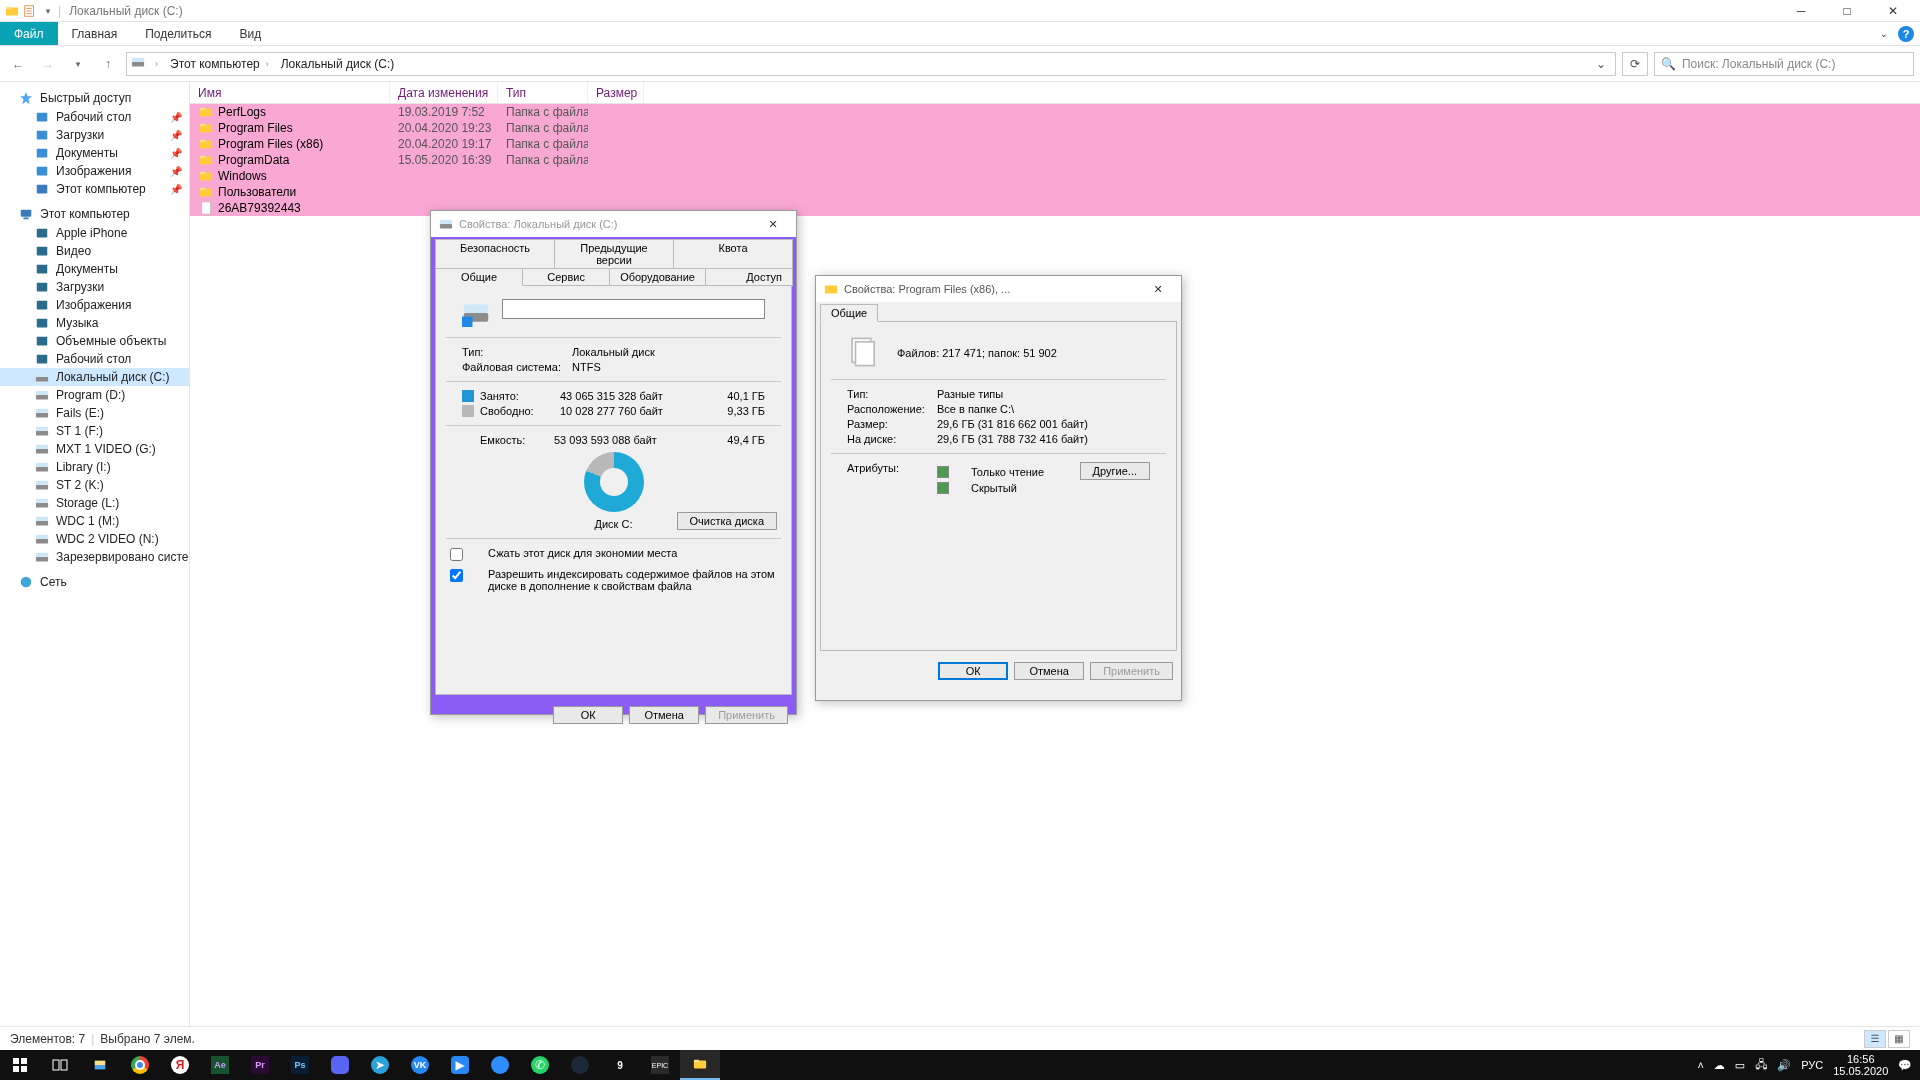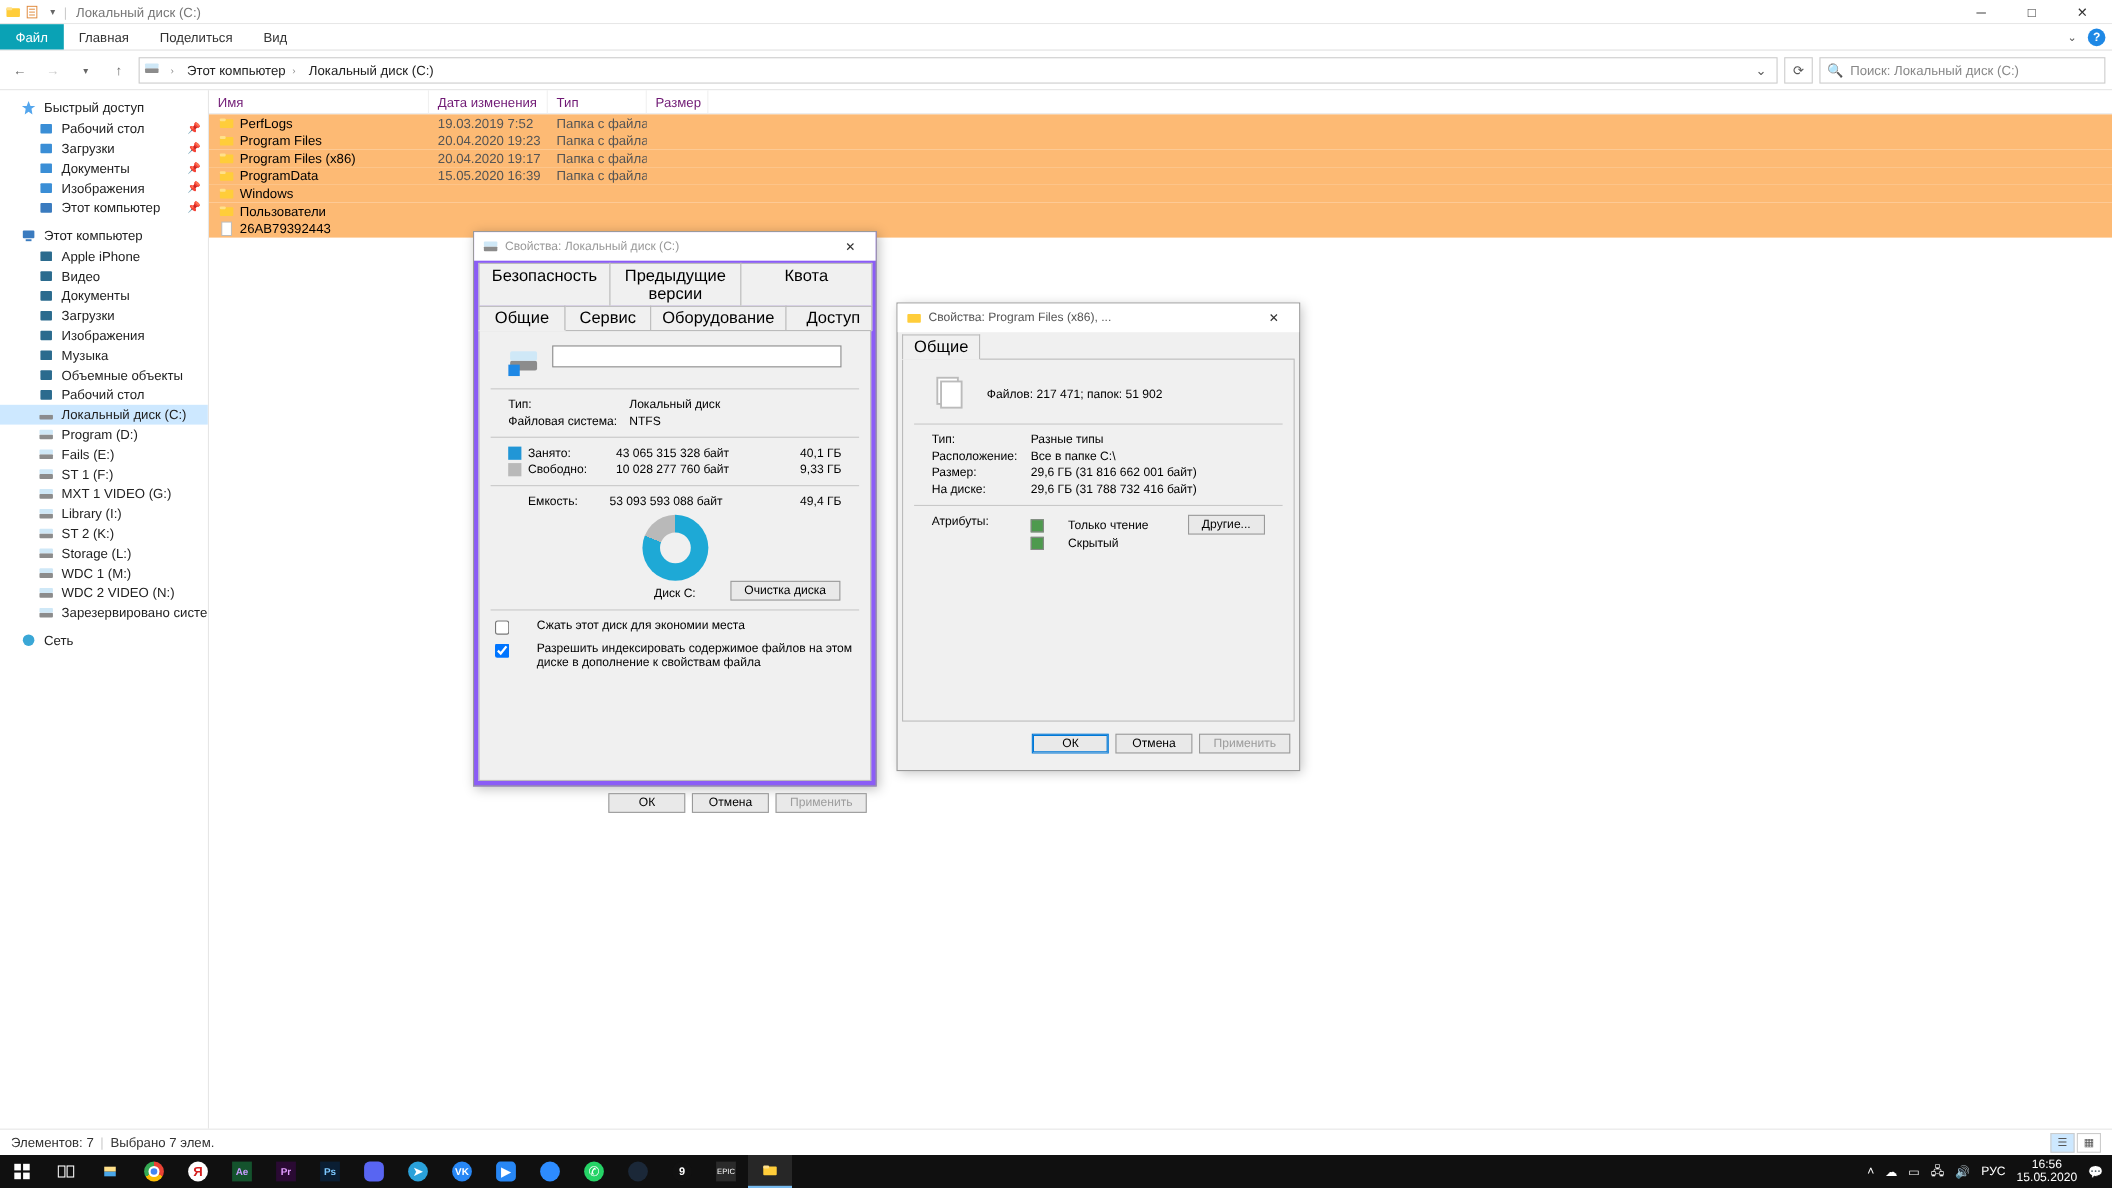--- a/index.html
+++ b/index.html
@@ -35,42 +35,42 @@
 .navitem{display:flex;align-items:center;padding:1px 6px 1px 34px;color:#222;white-space:nowrap;overflow:hidden;text-overflow:ellipsis;height:18px}
 .navitem.sel{background:#cde8ff}
 .navitem .nico{width:16px;height:16px;margin-right:6px;display:flex;align-items:center;justify-content:center;flex-shrink:0}
 
 .listwrap{flex:1;position:relative}
 .cols{height:22px;display:flex;align-items:center;border-bottom:1px solid #e6e6e6;color:#701a75;font-size:12px}
 .colh{padding:0 8px;border-right:1px solid #f0f0f0;height:100%;display:flex;align-items:center}
 .c-name{width:200px} .c-date{width:108px} .c-type{width:90px} .c-size{width:56px}
 .rows{}
 .row{height:16px;display:flex;align-items:center;font-size:12px}
-.row.sel{background:#fdba74}
+.row.sel{background:#f9a8d4}
 .row .cell{padding:0 8px;white-space:nowrap;overflow:hidden}
 .row .ico{width:16px;height:16px;display:inline-flex;align-items:center;justify-content:center;margin-right:4px;vertical-align:middle}
 .row .nm{width:200px;display:flex;align-items:center}
 .row .dt{width:108px;color:#555}
 .row .tp{width:90px;color:#555}
 .row .sz{width:56px;color:#555}
 
 .status{position:absolute;left:0;right:0;bottom:30px;height:24px;border-top:1px solid #e6e6e6;display:flex;align-items:center;padding:0 10px;font-size:12px;color:#333}
 .status .spacer{flex:1}
 .status .vbtn{width:22px;height:18px;border:1px solid #ccc;margin-left:2px;display:flex;align-items:center;justify-content:center;color:#555;font-size:10px}
 .status .vbtn.active{background:#cde8ff}
 
 .dialog{position:absolute;background:#fff;border:1px solid #9a9a9a;box-shadow:2px 2px 10px rgba(0,0,0,.25);font-size:11px}
 .dlg1{left:430px;top:210px;width:367px;height:505px;background:#8b5cf6}
 .dlg2{left:815px;top:275px;width:367px;height:426px;background:#f0f0f0}
 .dlgtitle{height:26px;display:flex;align-items:center;padding:0 8px;color:#555;background:#fff}
 .dlgtitle.inactive{color:#999}
 .dlgtitle .dtico{width:14px;height:14px;margin-right:6px;display:flex;align-items:center;justify-content:center}
 .dlgtitle .close{margin-left:auto;width:30px;text-align:center;color:#333}
 .tabs{display:flex;flex-wrap:wrap;padding:0 4px;margin-top:2px}
-.tabi{border:1px solid #bbb;border-bottom:none;padding:2px 10px;background:#f0f0f0;font-size:15px;margin-right:-1px;position:relative}
+.tabi{border:1px solid #bbb;border-bottom:none;padding:2px 10px;background:#f0f0f0;font-size:11px;margin-right:-1px;position:relative}
 .tabi.active{background:#f0f0f0;border-bottom:1px solid #f0f0f0;z-index:2}
 .tabrow2{display:flex;width:100%}
 .tabbody{border:1px solid #bbb;margin:0 4px 4px 4px;padding:10px;background:#f0f0f0;position:relative;top:-1px}
 .drow{display:flex;margin:3px 16px;font-size:11px}
 .drow .k{width:110px}
 .drow .v{flex:1}
 .drow .v2{width:60px;text-align:right}
 .namebox{border:1px solid #888;height:20px;flex:1;background:#fff}
 .hr{height:1px;background:#c8c8c8;margin:8px 0}
 .chip{width:12px;height:12px;display:inline-block;margin-right:6px;vertical-align:middle}
@@ -579,21 +579,21 @@
       </div>
     <div class="hr"></div>
     <div class="drow">
         <span style="width:92px;padding-left:18px">Емкость:</span>
         <span class="v">53 093 593 088 байт</span>
         <span class="v2">49,4 ГБ</span>
       </div>
     <div style="position:relative">
       <div class="donut"></div>
       <div style="text-align:center;font-size:11px">Диск C:</div>
-      <div style="position:absolute;right:17px;bottom:0" class="btn">Очистка диска</div>
+      <div style="position:absolute;right:4px;bottom:0" class="btn">Очистка диска</div>
     </div>
     <div class="hr"></div>
     <label class="chk">
         <input type="checkbox" style="">
         <span>Сжать этот диск для экономии места</span>
       </label>
     <label class="chk">
         <input type="checkbox" checked="" style="">
         <span>Разрешить индексировать содержимое файлов на этом диске в дополнение к свойствам файла</span>
       </label>

